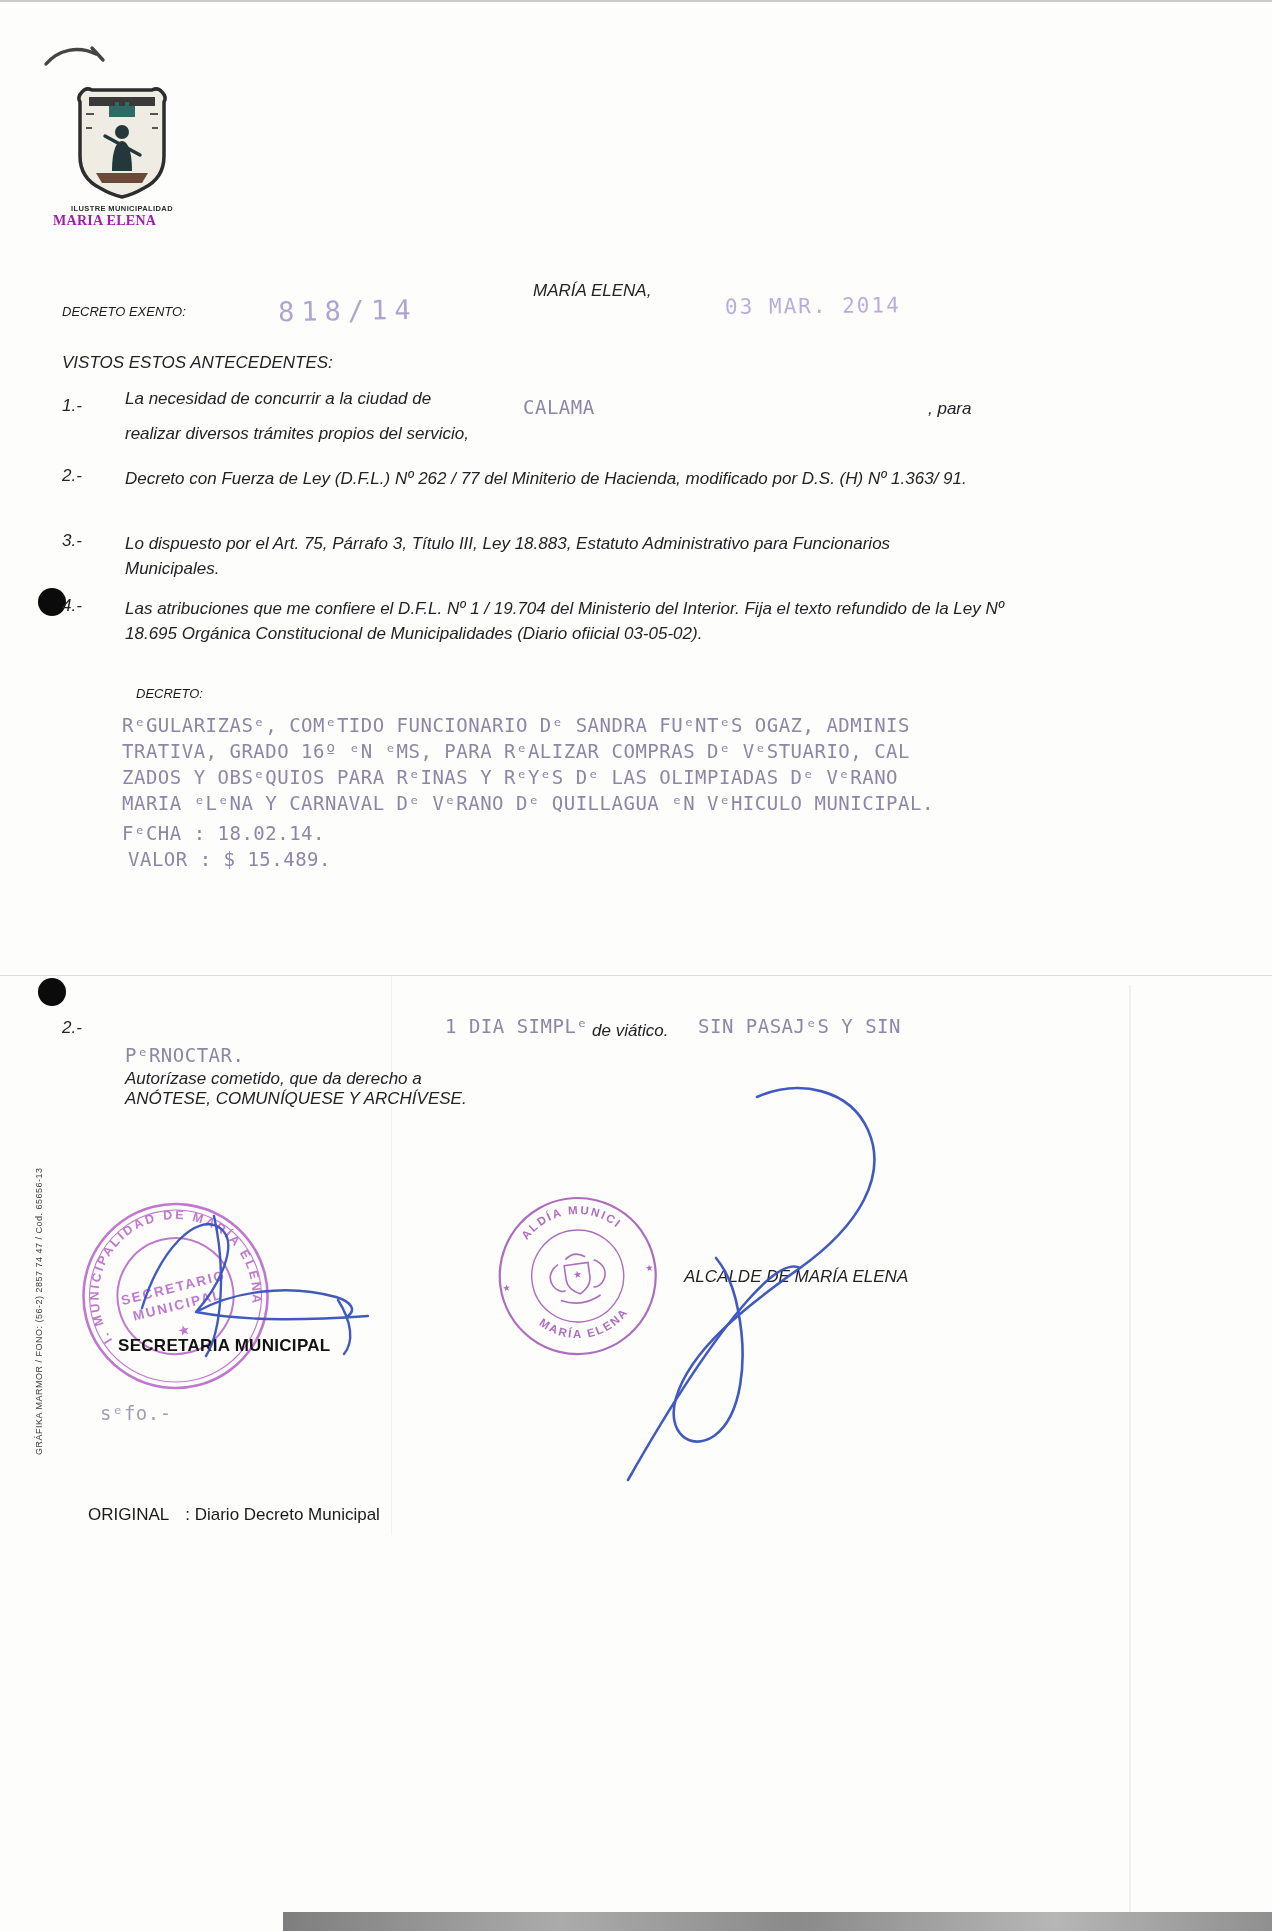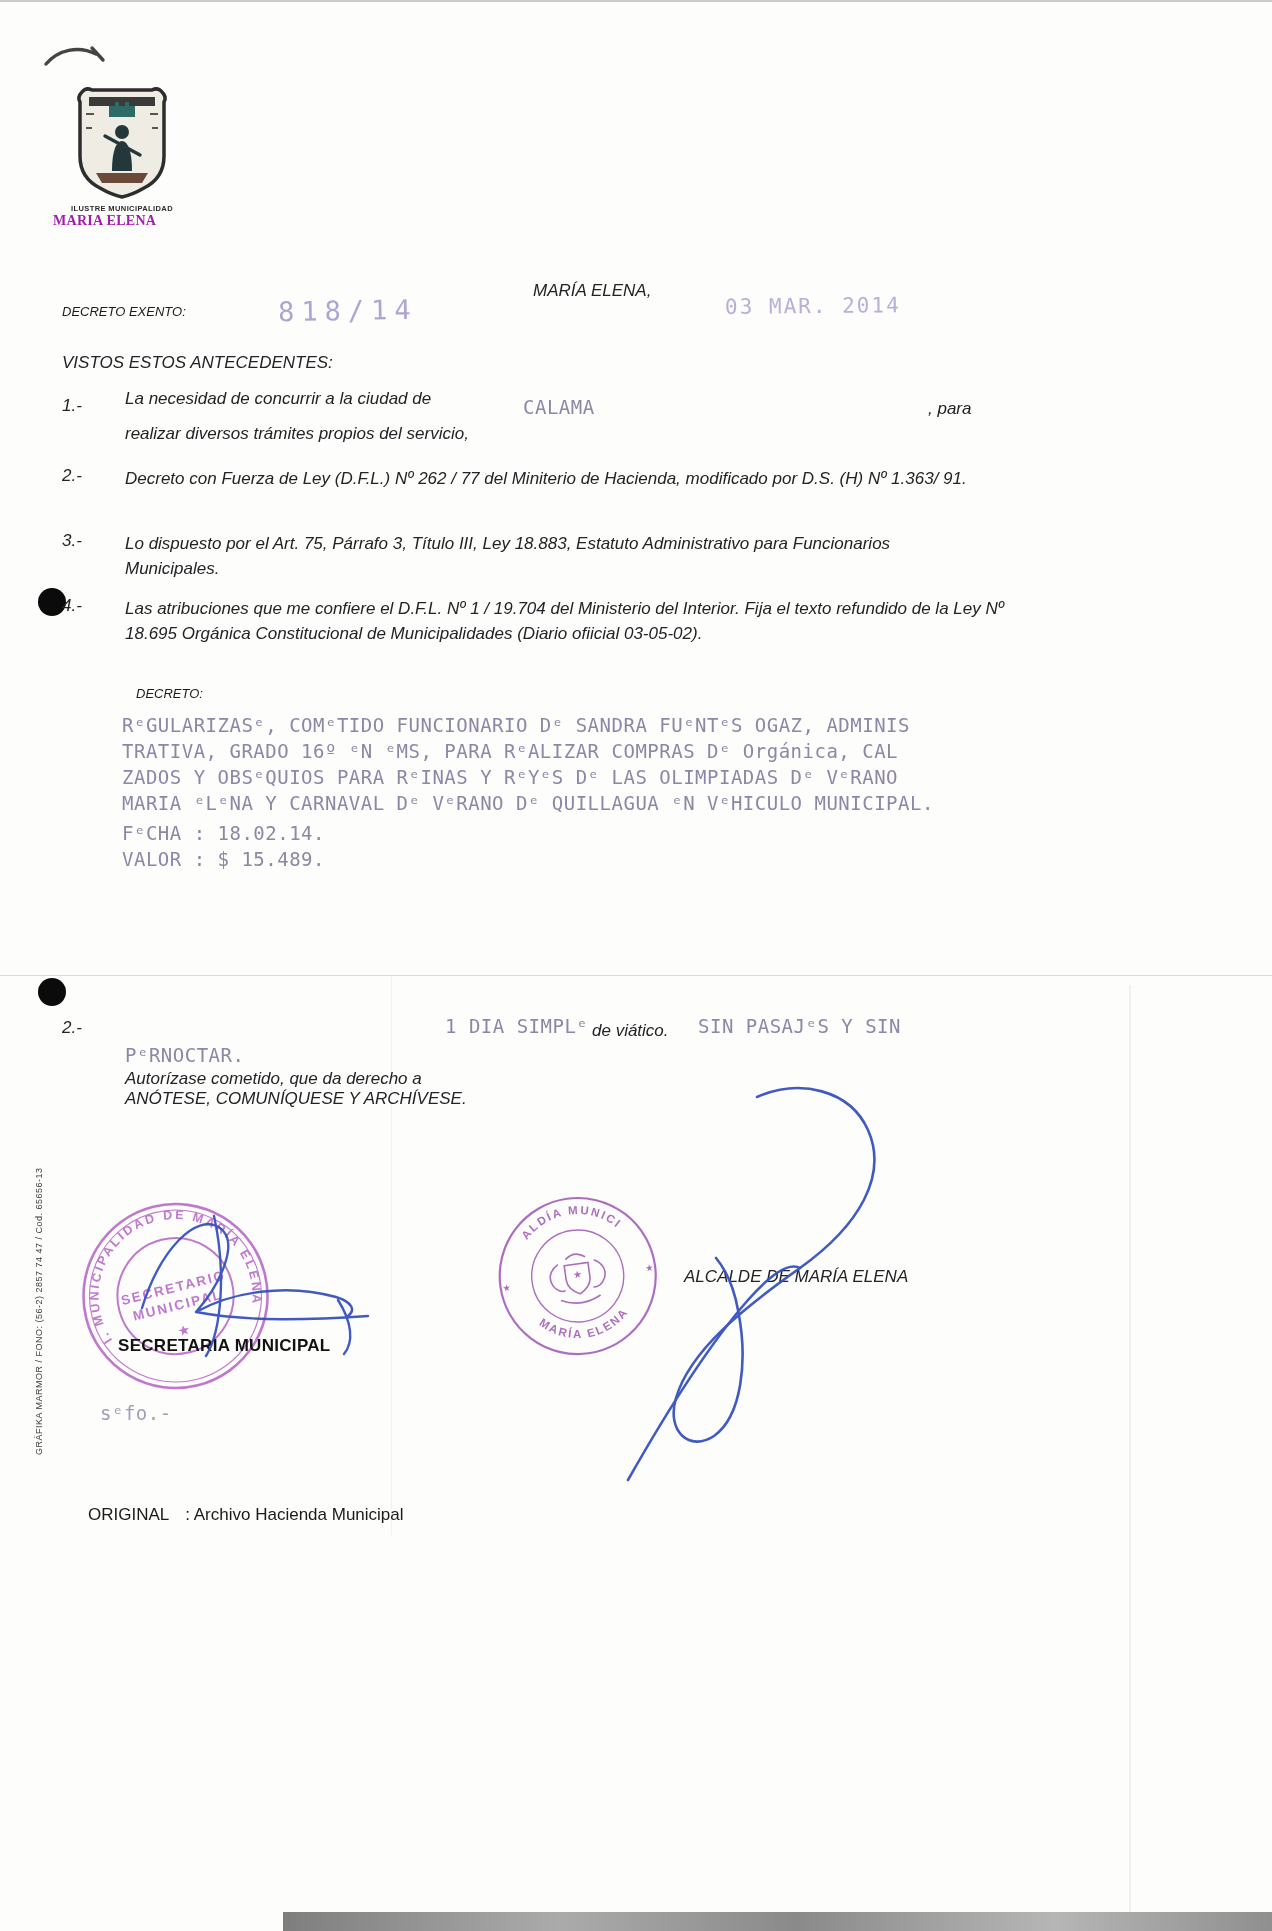--- a/index.html
+++ b/index.html
@@ -81,26 +81,26 @@
   <div class="abs num-col" style="left:62px;top:531px;">3.-</div>
   <div class="abs it" style="left:125px;top:531px;width:850px;">Lo dispuesto por el Art. 75, Párrafo 3, Título III, Ley 18.883, Estatuto Administrativo para Funcionarios Municipales.</div>
 
   <div class="abs holedot" style="left:38px;top:588px;"></div>
   <div class="abs num-col" style="left:62px;top:596px;">4.-</div>
   <div class="abs it" style="left:125px;top:596px;width:880px;">Las atribuciones que me confiere el D.F.L. Nº 1 / 19.704 del Ministerio del Interior. Fija el texto refundido de la Ley Nº 18.695 Orgánica Constitucional de Municipalidades  (Diario ofiicial 03-05-02).</div>
 
   <div class="abs it-b" style="left:136px;top:686px;">DECRETO:</div>
   <div class="abs" style="left:122px;top:712px;">
     <div class="typed">RᵉGULARIZASᵉ, COMᵉTIDO FUNCIONARIO Dᵉ SANDRA FUᵉNTᵉS OGAZ, ADMINIS</div>
-    <div class="typed">TRATIVA, GRADO 16º ᵉN ᵉMS, PARA RᵉALIZAR COMPRAS Dᵉ Orgánica, CAL</div>
+    <div class="typed">TRATIVA, GRADO 16º ᵉN ᵉMS, PARA RᵉALIZAR COMPRAS Dᵉ VᵉSTUARIO, CAL</div>
     <div class="typed">ZADOS Y OBSᵉQUIOS PARA RᵉINAS Y RᵉYᵉS Dᵉ LAS OLIMPIADAS Dᵉ VᵉRANO</div>
     <div class="typed">MARIA ᵉLᵉNA Y CARNAVAL Dᵉ VᵉRANO Dᵉ QUILLAGUA ᵉN VᵉHICULO MUNICIPAL.</div>
   </div>
   <div class="abs typed" style="left:122px;top:820px;">FᵉCHA : 18.02.14.</div>
-  <div class="abs typed" style="left:122px;top:846px;text-align:center;">VALOR : $ 15.489.</div>
+  <div class="abs typed" style="left:128px;top:846px;text-align:center;">VALOR : $ 15.489.</div>
 
   <div class="abs divline artifact" style="left:0;top:975px;width:1272px;"></div>
   <div class="abs holedot" style="left:38px;top:978px;"></div>
 
   <div class="abs num-col" style="left:62px;top:1018px;">2.-</div>
   <span class="abs it" style="left:125px;top:1018px;margin-top:48px;">Autorízase cometido, que da derecho a</span>
   <span class="abs typed" style="left:445px;top:1013px;">1 DIA SIMPLᵉ</span>
   <span class="abs it" style="left:592px;top:1018px;">de viático.</span>
   <span class="abs typed" style="left:698px;top:1013px;">SIN PASAJᵉS Y SIN</span>
   <div class="abs typed" style="left:125px;top:1042px;">PᵉRNOCTAR.</div>
@@ -148,21 +148,21 @@
       </g>
       <text x="90" y="92" text-anchor="middle" fill="#a055b5" font-size="10">★</text>
     </svg>
   </div>
 
   <div class="abs sig-title" style="left:118px;top:1336px;">SECRETARIA MUNICIPAL</div>
   <div class="abs it" style="left:684px;top:1264px;">ALCALDE DE MARÍA ELENA</div>
   <div class="abs typed" style="left:100px;top:1400px;opacity:.8;">sᵉfo.-</div>
 
   <div class="abs upright" style="left:88px;top:1505px;">
-    <span>ORIGINAL</span><span style="display:inline-block;width:16px;"></span><span>: Archivo Hacienda Municipal</span>
+    <span>ORIGINAL</span><span style="display:inline-block;width:16px;"></span><span>: Diario Decreto Municipal</span>
   </div>
   <div class="abs margin-note" style="left:34px;top:1455px;">GRÁFIKA MARMOR / FONO: (56-2) 2857 74 47 / Cod. 65656-13</div>
 
   <svg class="abs artifact" style="left:0;top:0;" width="1272" height="1931" viewBox="0 0 1272 1931">
 
     <g stroke="#454545" stroke-width="3.4" fill="none" stroke-linecap="round">
       <path d="M 46 64 C 58 50 78 45 96 54"></path>
       <path d="M 92 48 L 103 60"></path>
     </g>
 

